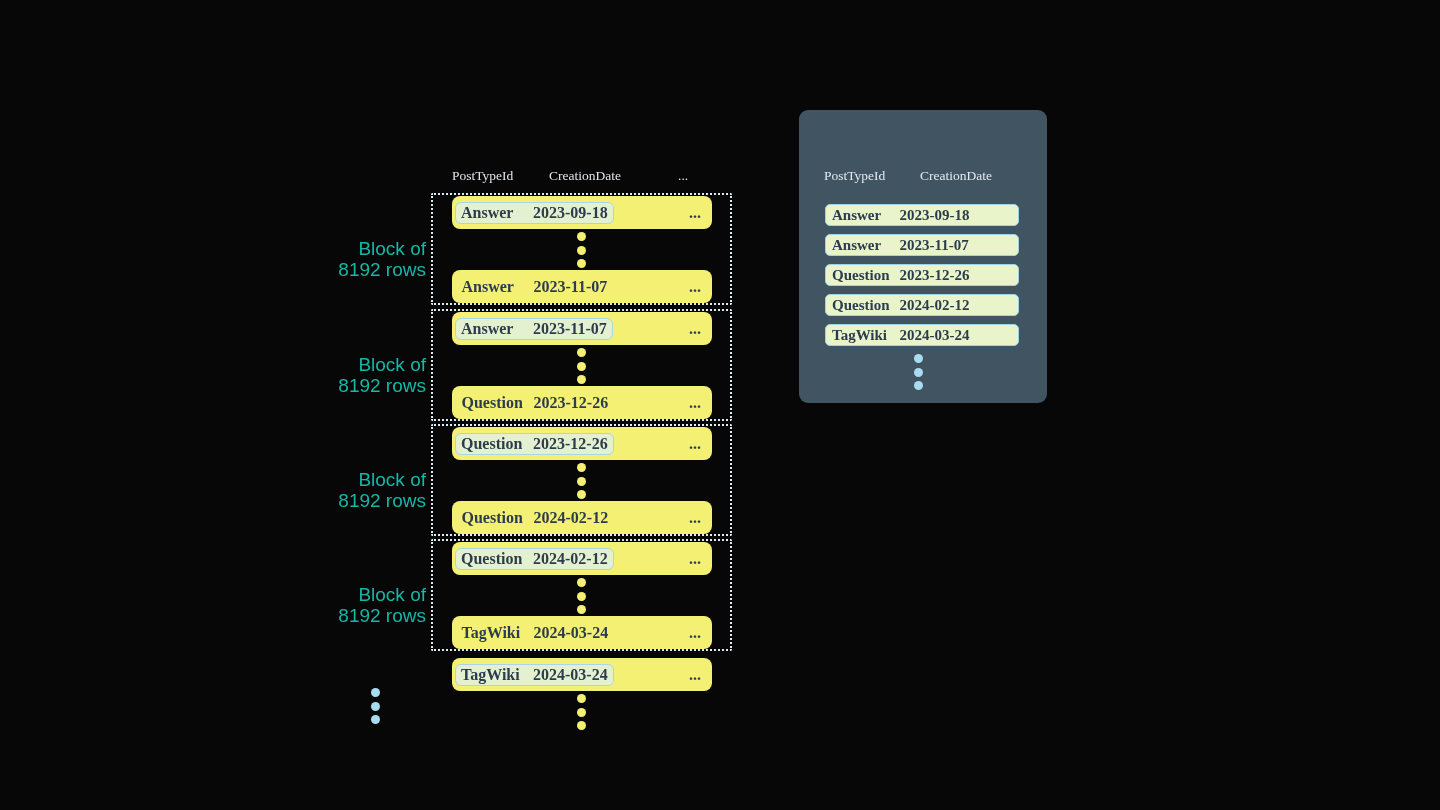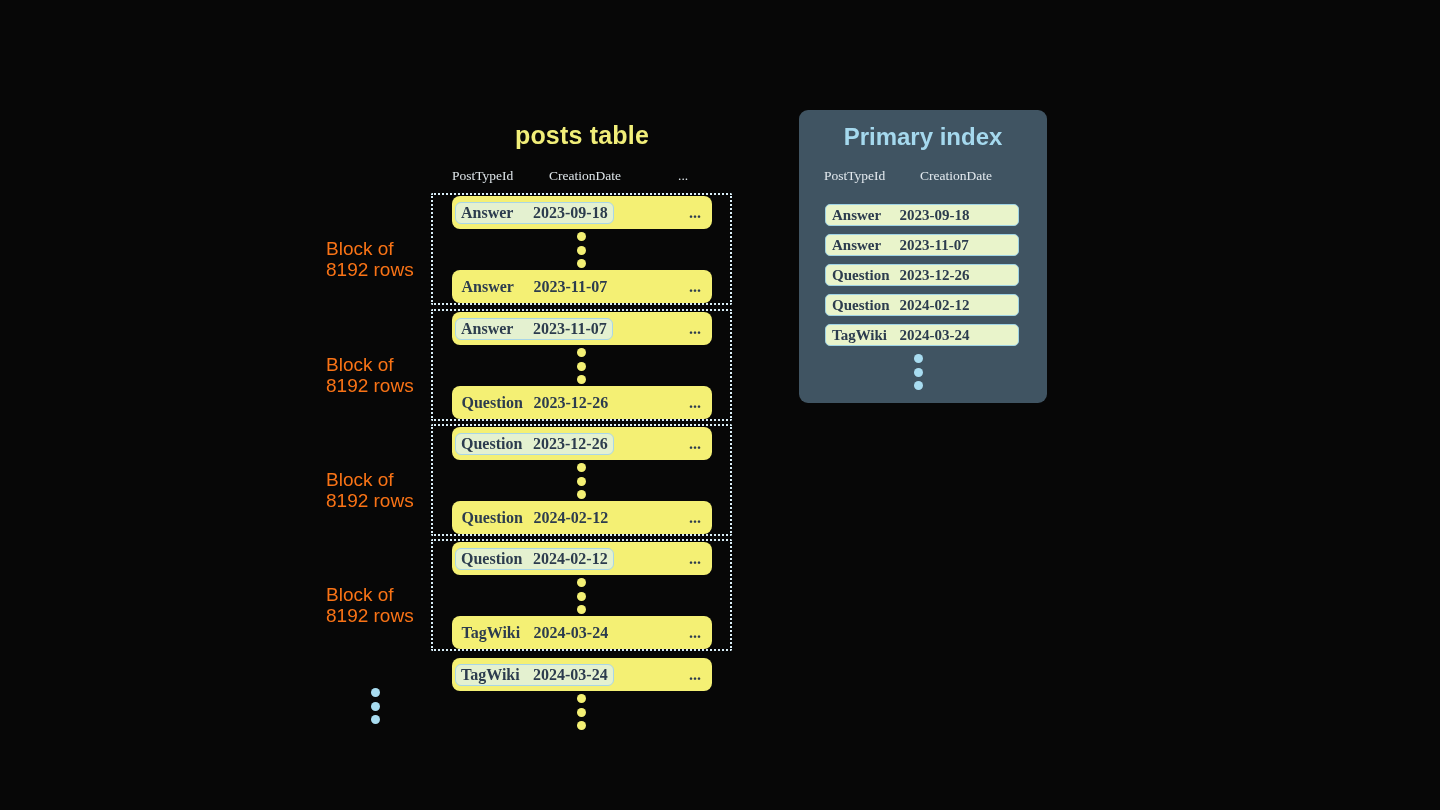--- a/index.html
+++ b/index.html
@@ -16,22 +16,22 @@
   }
   .hdr{
     position:absolute;top:168px;color:#dfe6ea;font-size:13.5px;font-weight:500;
     white-space:pre;
   }
   .block{
     position:absolute;left:431px;width:301px;height:112px;
     border:2px dotted #d9eef7;box-sizing:border-box;border-radius:2px;
   }
   .blk-label{
-    position:absolute;left:326px;width:100px;text-align:left;
-    color:#f97316;font-size:19px;line-height:21px;font-weight:400;
+    position:absolute;left:326px;width:100px;text-align:right;
+    color:#14b8a6;font-size:19px;line-height:21px;font-weight:400;
   }
   .row{
     position:absolute;left:452px;width:260px;height:33px;background:#f4f074;
     border-radius:8px;display:flex;align-items:center;box-sizing:border-box;
     color:#2c3c4e;font-weight:bold;font-size:16px;
   }
   .cell{display:inline-flex;align-items:center;white-space:pre;}
   .cell.hl{
     background:#e4f1d0;border:1.5px solid #a9d6e7;border-radius:6px;
     padding:1px 5px;margin-left:3px;
@@ -61,21 +61,20 @@
     position:absolute;left:825px;width:194px;height:22px;background:#e9f4cb;
     border:1.5px solid #9fd3e4;border-radius:5px;display:flex;align-items:center;
     box-sizing:border-box;padding:0 6px;color:#2c3c4e;font-weight:bold;font-size:15px;
   }
 </style>
 </head>
 <body>
 
 <div class="stage">
 
-  <div class="pt-title">posts table</div>
 
   <span class="hdr mono" style="left:452px;">PostTypeId</span>
   <span class="hdr mono" style="left:549px;">CreationDate</span>
   <span class="hdr mono" style="left:678px;">...</span>
 
   <div class="block" style="top:193px;"></div>
   <div class="block" style="top:309px;"></div>
   <div class="block" style="top:424px;"></div>
   <div class="block" style="top:539px;"></div>
 
@@ -179,21 +178,20 @@
       <div class="dot"></div>
       <div class="dot"></div>
     </div>
   <div class="vdots blue" style="left:371px;top:688px;">
       <div class="dot"></div>
       <div class="dot"></div>
       <div class="dot"></div>
     </div>
 
   <div class="panel"></div>
-  <div class="panel-title">Primary index</div>
   <span class="idx-hdr mono" style="left:824px;">PostTypeId</span>
   <span class="idx-hdr mono" style="left:920px;">CreationDate</span>
 
   <div class="idx-row mono" style="top:204px;">
     <span class="type">Answer</span>
       <span>2023-09-18</span>
   </div>
   <div class="idx-row mono" style="top:234px;">
     <span class="type">Answer</span>
       <span>2023-11-07</span>

